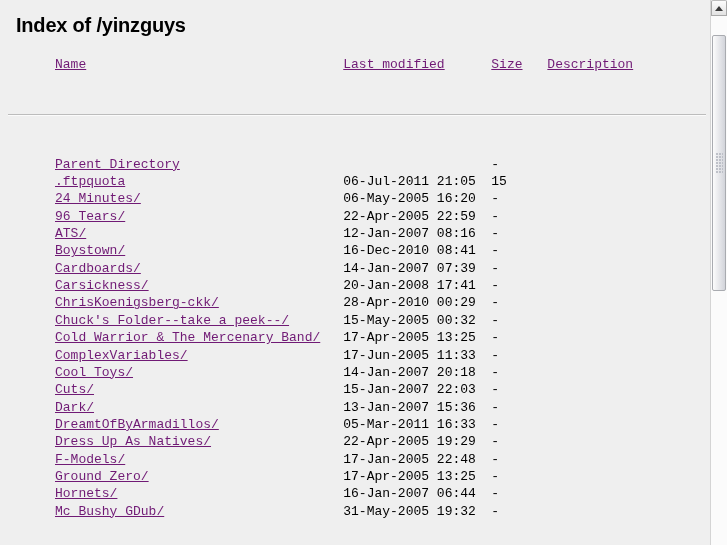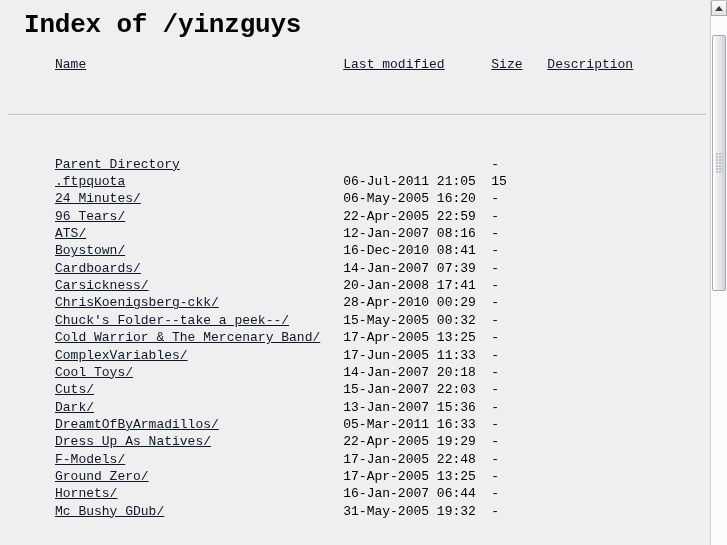--- a/index.html
+++ b/index.html
@@ -25,25 +25,25 @@
     background: #efefef;
   }
 
   #page {
     padding: 0 8px;
     box-sizing: border-box;
     width: 710px;
   }
 
   h1#page-title {
-    font-family: Liberation Mono, monospace;
-    font-size: 26px;
+    font-family: Liberation Sans, sans-serif;
+    font-size: 20px;
     font-weight: bold;
     color: #000000;
-    margin: 11px 0 0 16px;
+    margin: 11px 0 0 8px;
     padding: 0;
     letter-spacing: -0.2px;
     line-height: 28px;
   }
 
   table#index-table {
     border-collapse: collapse;
     margin-top: 17px;
     font-family: "Liberation Mono", monospace;
     font-size: 13px;
@@ -76,21 +76,21 @@
   tr.rule-row hr {
     border: 0;
     border-top: 1px solid #bcbcbc;
     border-bottom: 1px solid #fbfbfb;
     margin: 4px 0 5px 0;
     height: 0;
     width: 698px;
   }
 
   a.idx-link {
-    color: #0f172a;
+    color: #701a75;
     text-decoration: underline;
     font-family: "Liberation Mono", monospace;
   }
 
   .size-cell, .date-cell { color: #000000; }
 
   
   #scrollbar {
     position: absolute;
     right: 0;

